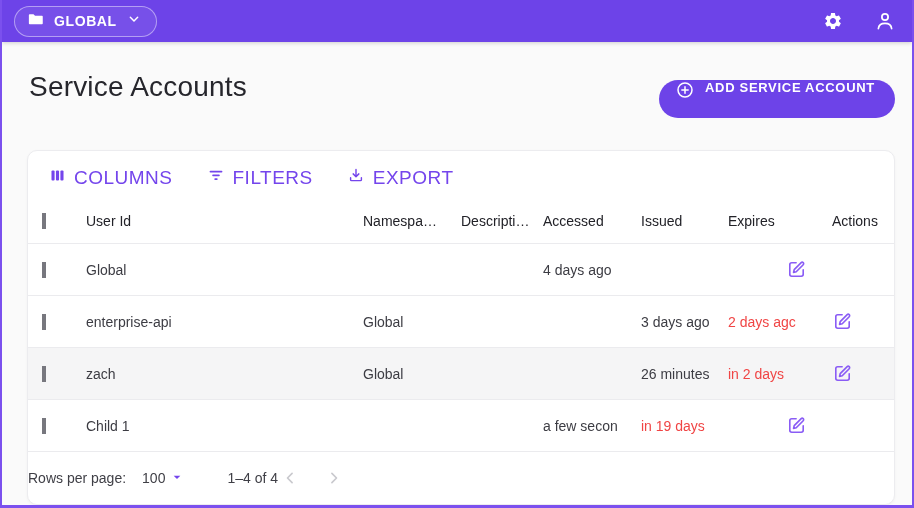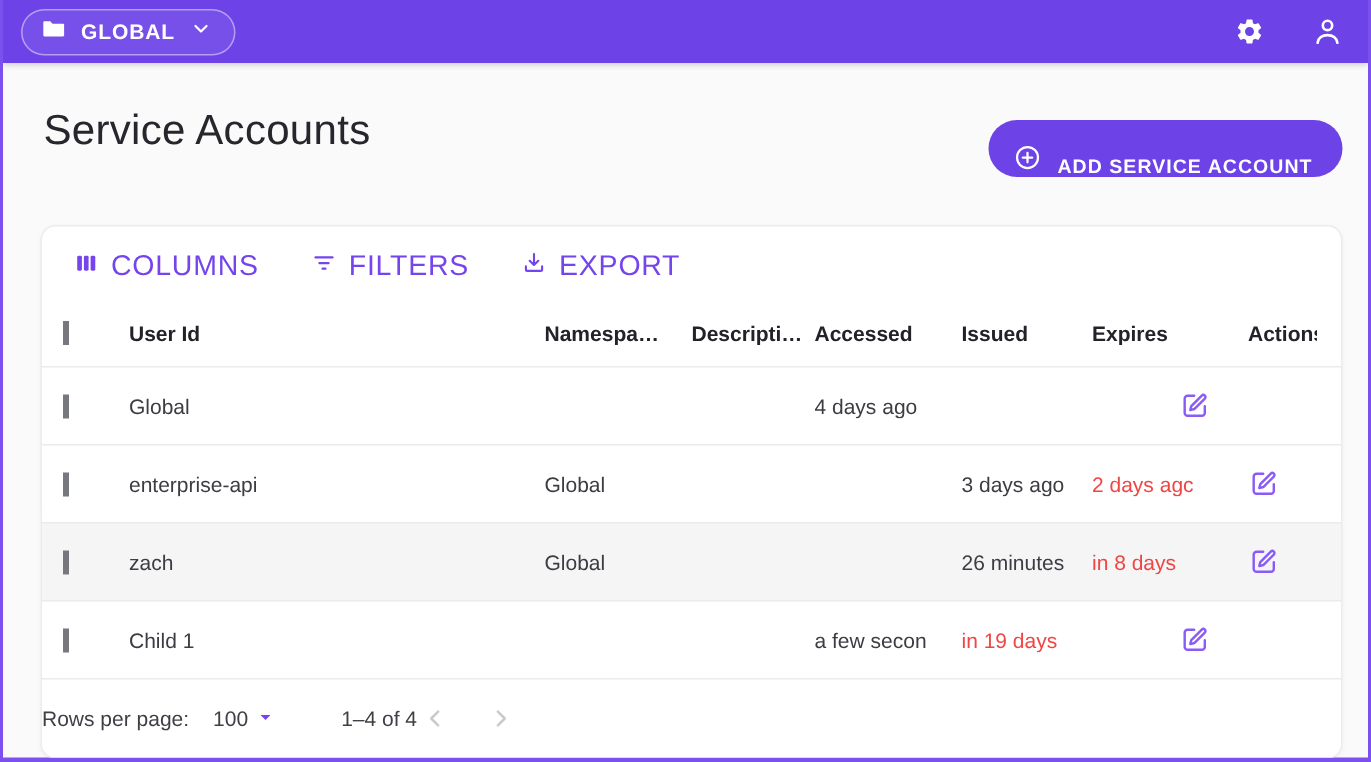--- a/index.html
+++ b/index.html
@@ -24,21 +24,21 @@
   .topbar-right { display:flex; align-items:center; gap:26px; }
   .icon-btn { display:flex; align-items:center; justify-content:center; width:26px; height:26px; cursor:pointer; }
 
   
   .page-header {
     display:flex; align-items:center; justify-content:space-between;
     padding:22px 17px 0 27px; height:68px;
   }
   .page-title { font-size:28px; font-weight:500; color:#26262c; letter-spacing:0.2px; }
   .add-btn {
-    display:flex; align-items:flex-end; gap:10px; height:38px; padding:0 20px 0 16px;
+    display:flex; align-items:flex-start; gap:10px; height:38px; padding:0 20px 0 16px;
     background:#6d43e8; border:none; border-radius:19px; cursor:pointer;
     color:#fff; font-size:13px; font-weight:600; letter-spacing:0.7px;
     font-family:"Liberation Sans", sans-serif;
     margin-top:24px;
   }
 
   
   .card {
     margin:40px 17px 0 25px; background:#fff; border:1px solid #ececef; border-radius:10px;
     box-shadow:0 1px 3px rgba(0,0,0,0.04); overflow:hidden;
@@ -49,21 +49,21 @@
     color:#7445ec; font-size:19px; font-weight:400; letter-spacing:0.5px;
     font-family:"Liberation Sans", sans-serif;
   }
 
   
   .tbl-row {
     display:grid;
     grid-template-columns:44px 277px 98px 82px 98px 87px 104px 1fr;
     align-items:center; padding:0 16px 0 14px;
   }
-  .tbl-head { height:45px; font-size:14px; font-weight:700; color:#222228; }
+  .tbl-head { height:45px; font-size:14px; font-weight:400; color:#222228; }
   .tbl-body-row { height:52px; border-top:1px solid #ebebee; font-size:14px; color:#3c3c43; }
   .row-highlighted { background:#f5f5f6; }
   .cell { white-space:nowrap; overflow:hidden; }
   .cell-actions { display:flex; justify-content:flex-end; padding-right:24px; }
   .th-actions { text-align:right; padding-right:1px; }
   .cell-expires { color:#f04545; }
   .checkbox {
     width:18px; height:18px; border:2px solid #77777e; border-radius:3px; background:#fff; cursor:pointer;
   }
   .edit-btn { background:none; border:none; cursor:pointer; padding:0; line-height:0; }
@@ -204,21 +204,21 @@
       </div>
     </div>
 
     <div class="tbl-row tbl-body-row row-highlighted">
       <div class="cell"><span class="checkbox"></span></div>
       <div class="cell">zach</div>
       <div class="cell">Global</div>
       <div class="cell"></div>
       <div class="cell"></div>
       <div class="cell">26 minutes</div>
-      <div class="cell cell-expires">in 8 days</div>
+      <div class="cell cell-expires">in 2 days</div>
       <div class="cell cell-actions">
         <button class="edit-btn">
           <svg width="23" height="23" viewBox="0 0 24 24" fill="none" stroke="#8a5cf5" stroke-width="1.7" stroke-linecap="round" stroke-linejoin="round">
               <path d="M11.6 5H7c-1.1 0-2 .9-2 2v10c0 1.1.9 2 2 2h10c1.1 0 2-.9 2-2v-4.6"></path>
               <path d="M9.6 12.2l7.3-7.3c.6-.6 1.5-.6 2.1 0 .6.6.6 1.5 0 2.1l-7.3 7.3-2.8.7.7-2.8z"></path>
             </svg>
         </button>
       </div>
     </div>
 

